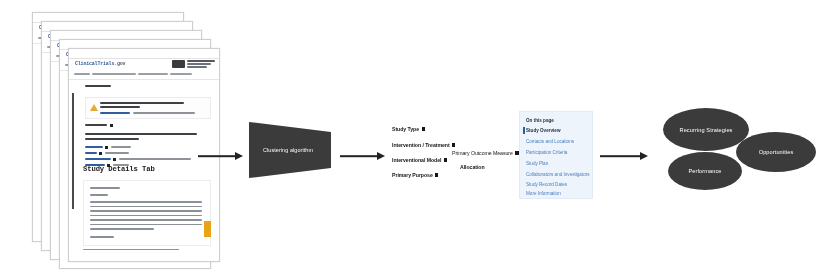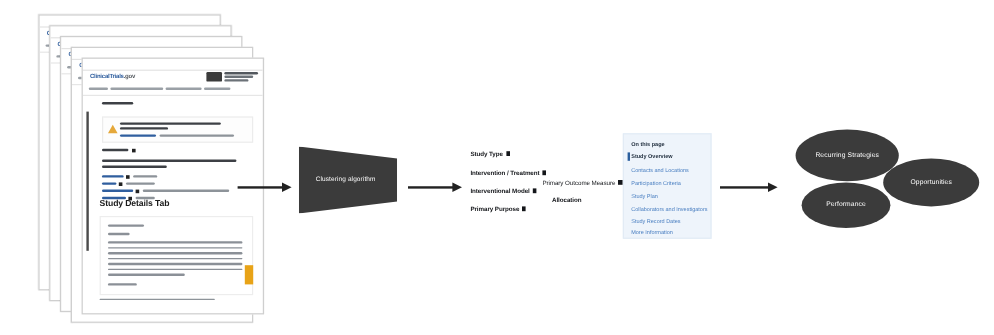--- a/index.html
+++ b/index.html
@@ -27,20 +27,21 @@
     top: 12px;
     width: 168px;
     height: 248px;
   }
   .doc-page {
     position: absolute;
     background: #ffffff;
     border: 1px solid #cfcfcf;
     box-shadow: 0 0 1px rgba(0,0,0,0.18);
     overflow: hidden;
+    font-family: Liberation Mono, monospace;
   }
   .doc-page .ct-head {
     position: absolute;
     left: 0; top: 0; right: 0;
     height: 9px;
     border-bottom: 1px solid #e3e3e3;
   }
   .ct-logo {
     position: absolute;
     left: 6px;

